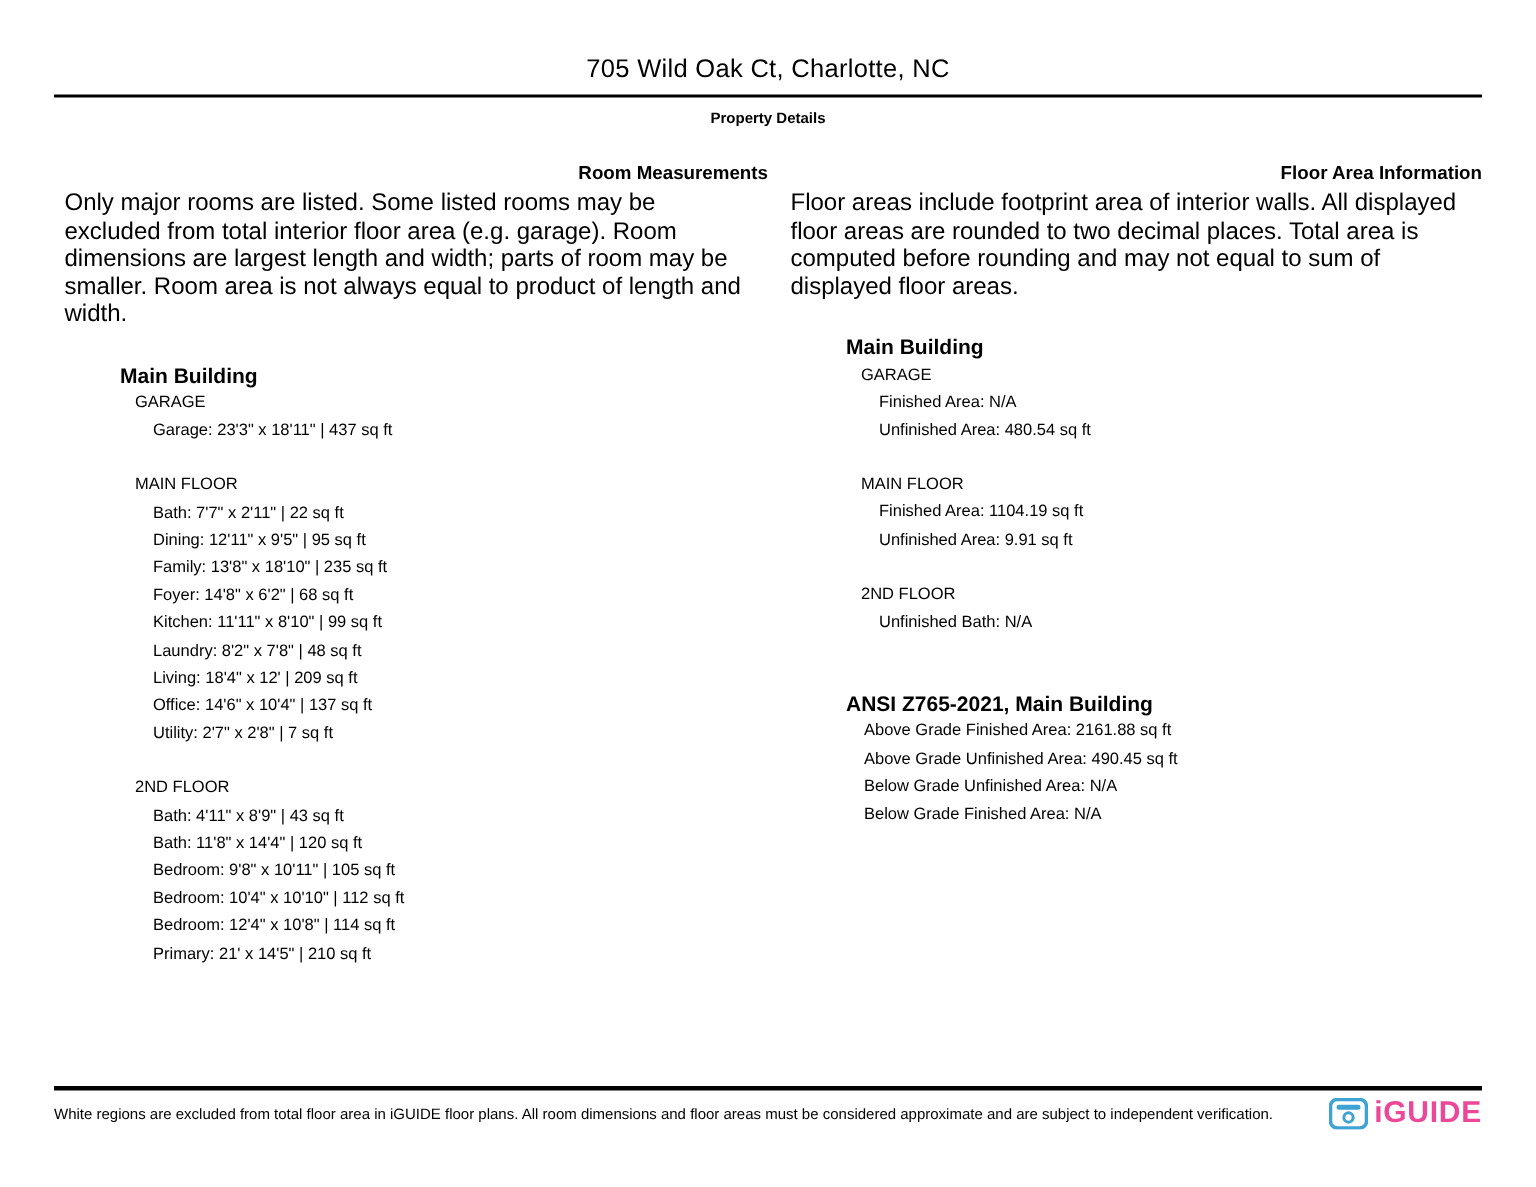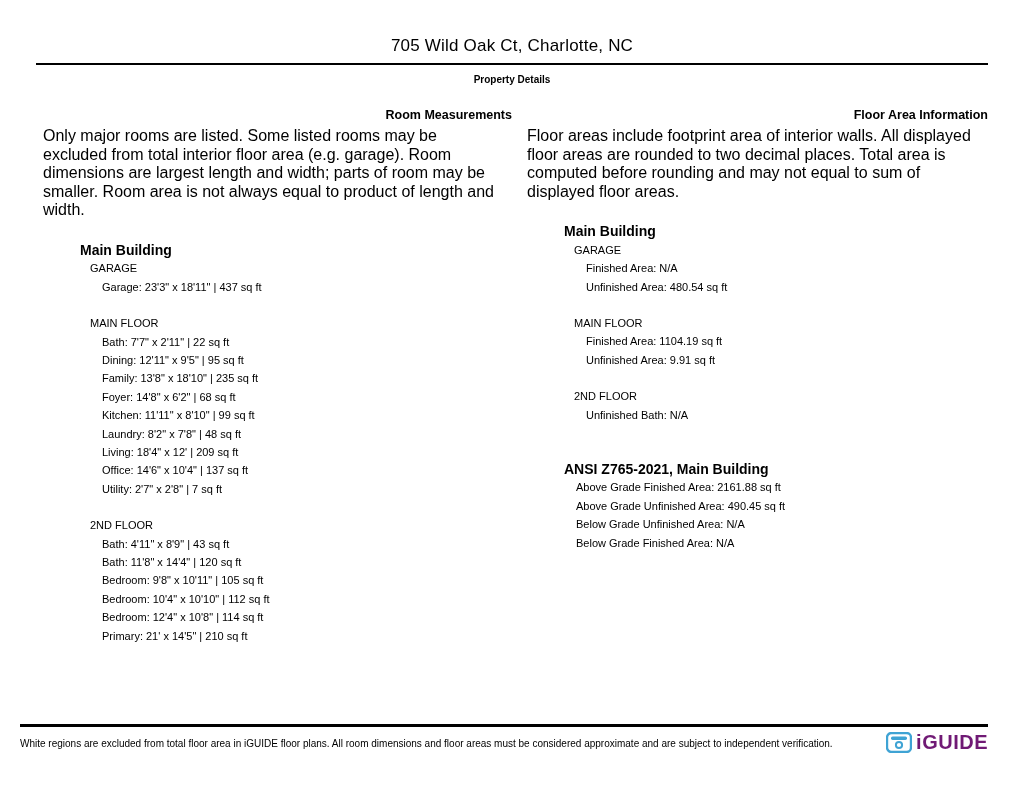--- a/index.html
+++ b/index.html
@@ -30,21 +30,21 @@
   .building { margin-top: 21px; padding-left: 37px; }
   .building-name { font-size: 14px; font-weight: bold; line-height: 18.4px; }
   .floor-group:not(:first-child) { margin-top: 18px; }
   .floor-name { font-size: 11px; line-height: 18.4px; padding-left: 10px; }
   .item-line, .line { font-size: 11px; line-height: 18.4px; padding-left: 22px; }
 
   .ansi { margin-top: 36px; padding-left: 37px; }
   .ansi .line { padding-left: 12px; }
 
   
-  footer { position: absolute; left: 20px; right: 36px; top: 724px; text-align: right; }
+  footer { position: absolute; left: 36px; right: 36px; top: 724px; text-align: right; }
   .footer-rule { height: 3px; background: #000; }
   .footer-row { display: flex; justify-content: space-between; align-items: center; margin-top: 4px; }
   .footer-disclaimer { font-size: 10px; line-height: 14px; padding-top: 4px; }
   .logo { display: flex; align-items: center; gap: 4px; }
   .logo-text { font-size: 20px; font-weight: 700; letter-spacing: 0.5px; line-height: 22px; }
 </style>
 </head>
 <body>
 
 <div class="page">
@@ -130,18 +130,18 @@
   <footer>
     <div class="footer-rule"></div>
     <div class="footer-row">
       <span class="footer-disclaimer">White regions are excluded from total floor area in iGUIDE floor plans. All room dimensions and floor areas must be considered approximate and are subject to independent verification.</span>
       <span class="logo">
         <svg width="26" height="21" viewBox="0 0 26 21" aria-hidden="true">
           <rect x="1" y="1" width="24" height="19" rx="4.5" fill="none" stroke="#3FA3D4" stroke-width="2.4"></rect>
           <rect x="5" y="4.5" width="16" height="3.4" rx="1.6" fill="#3FA3D4"></rect>
           <circle cx="13" cy="13" r="3.1" fill="none" stroke="#3FA3D4" stroke-width="2"></circle>
         </svg>
-        <span class="logo-text" style="color: #701a75;">iGUIDE</span>
+        <span class="logo-text" style="color: #ec4899;">iGUIDE</span>
       </span>
     </div>
   </footer>
 
 </div>
 
 </body></html>

